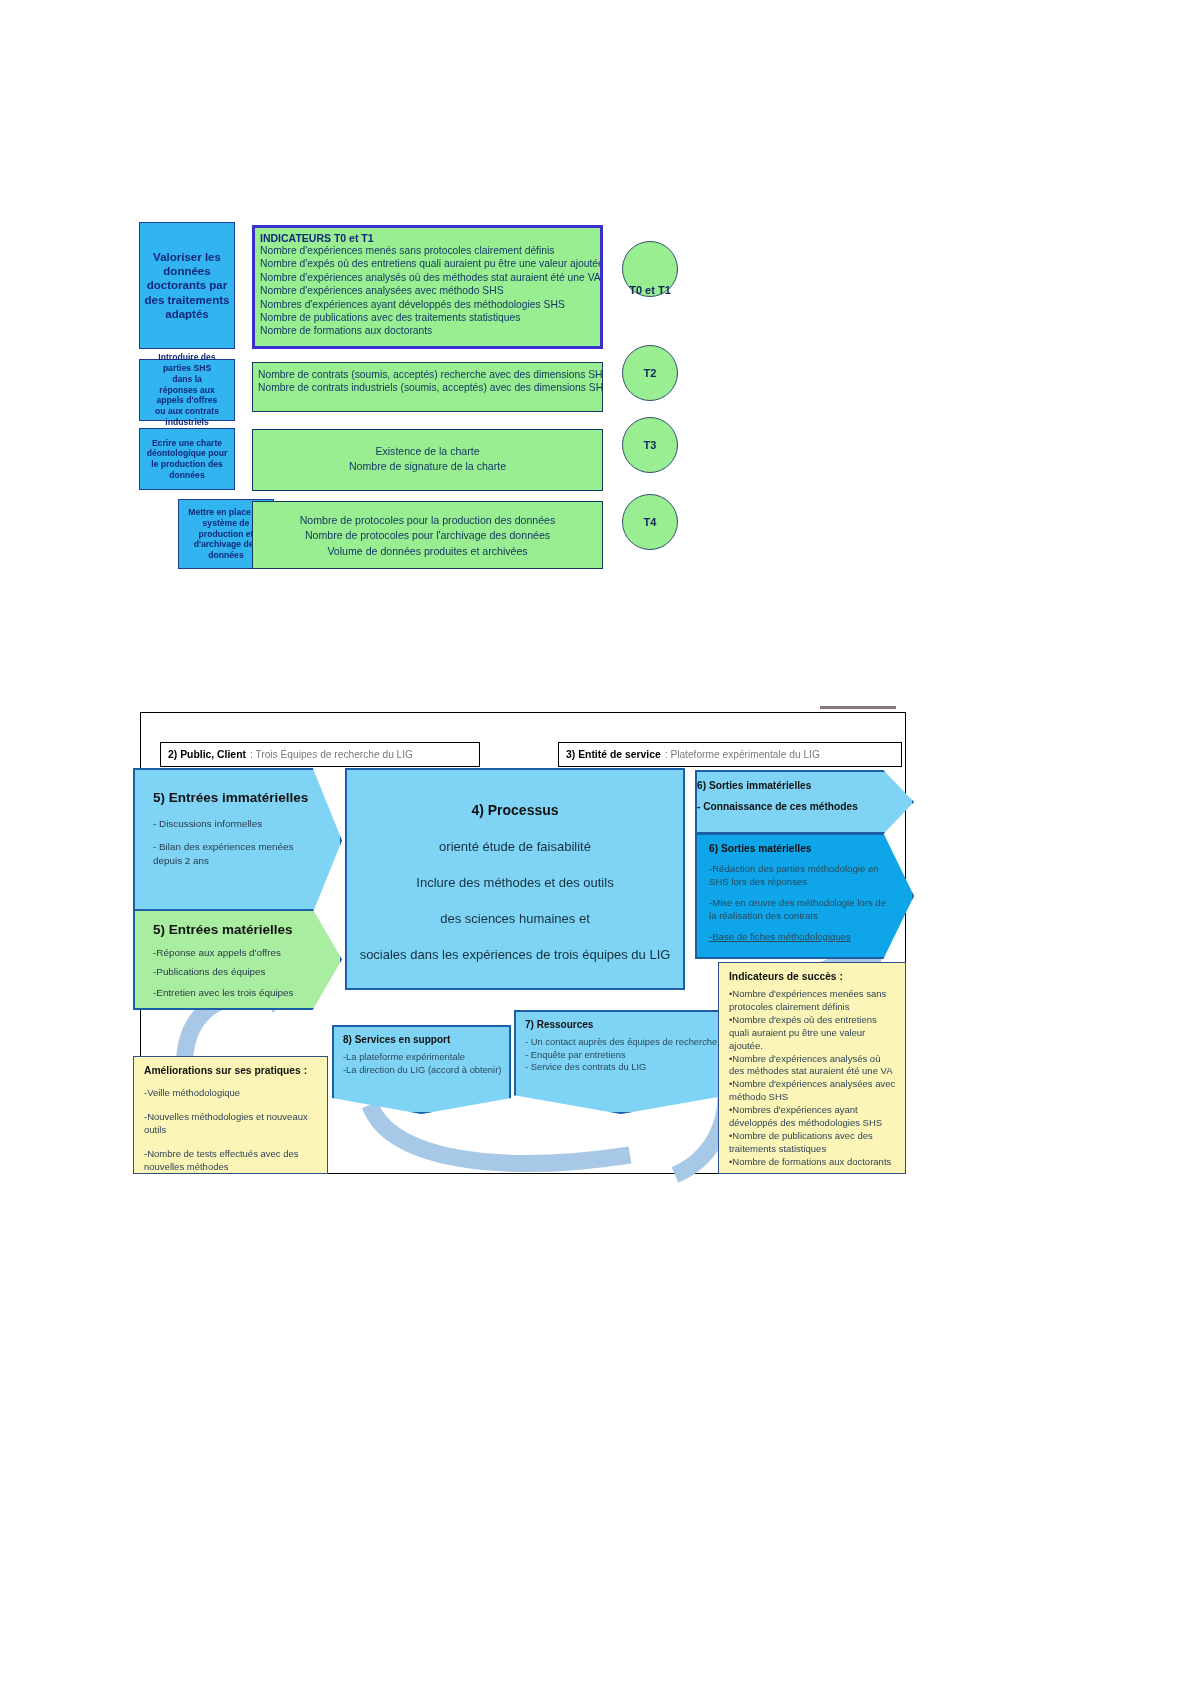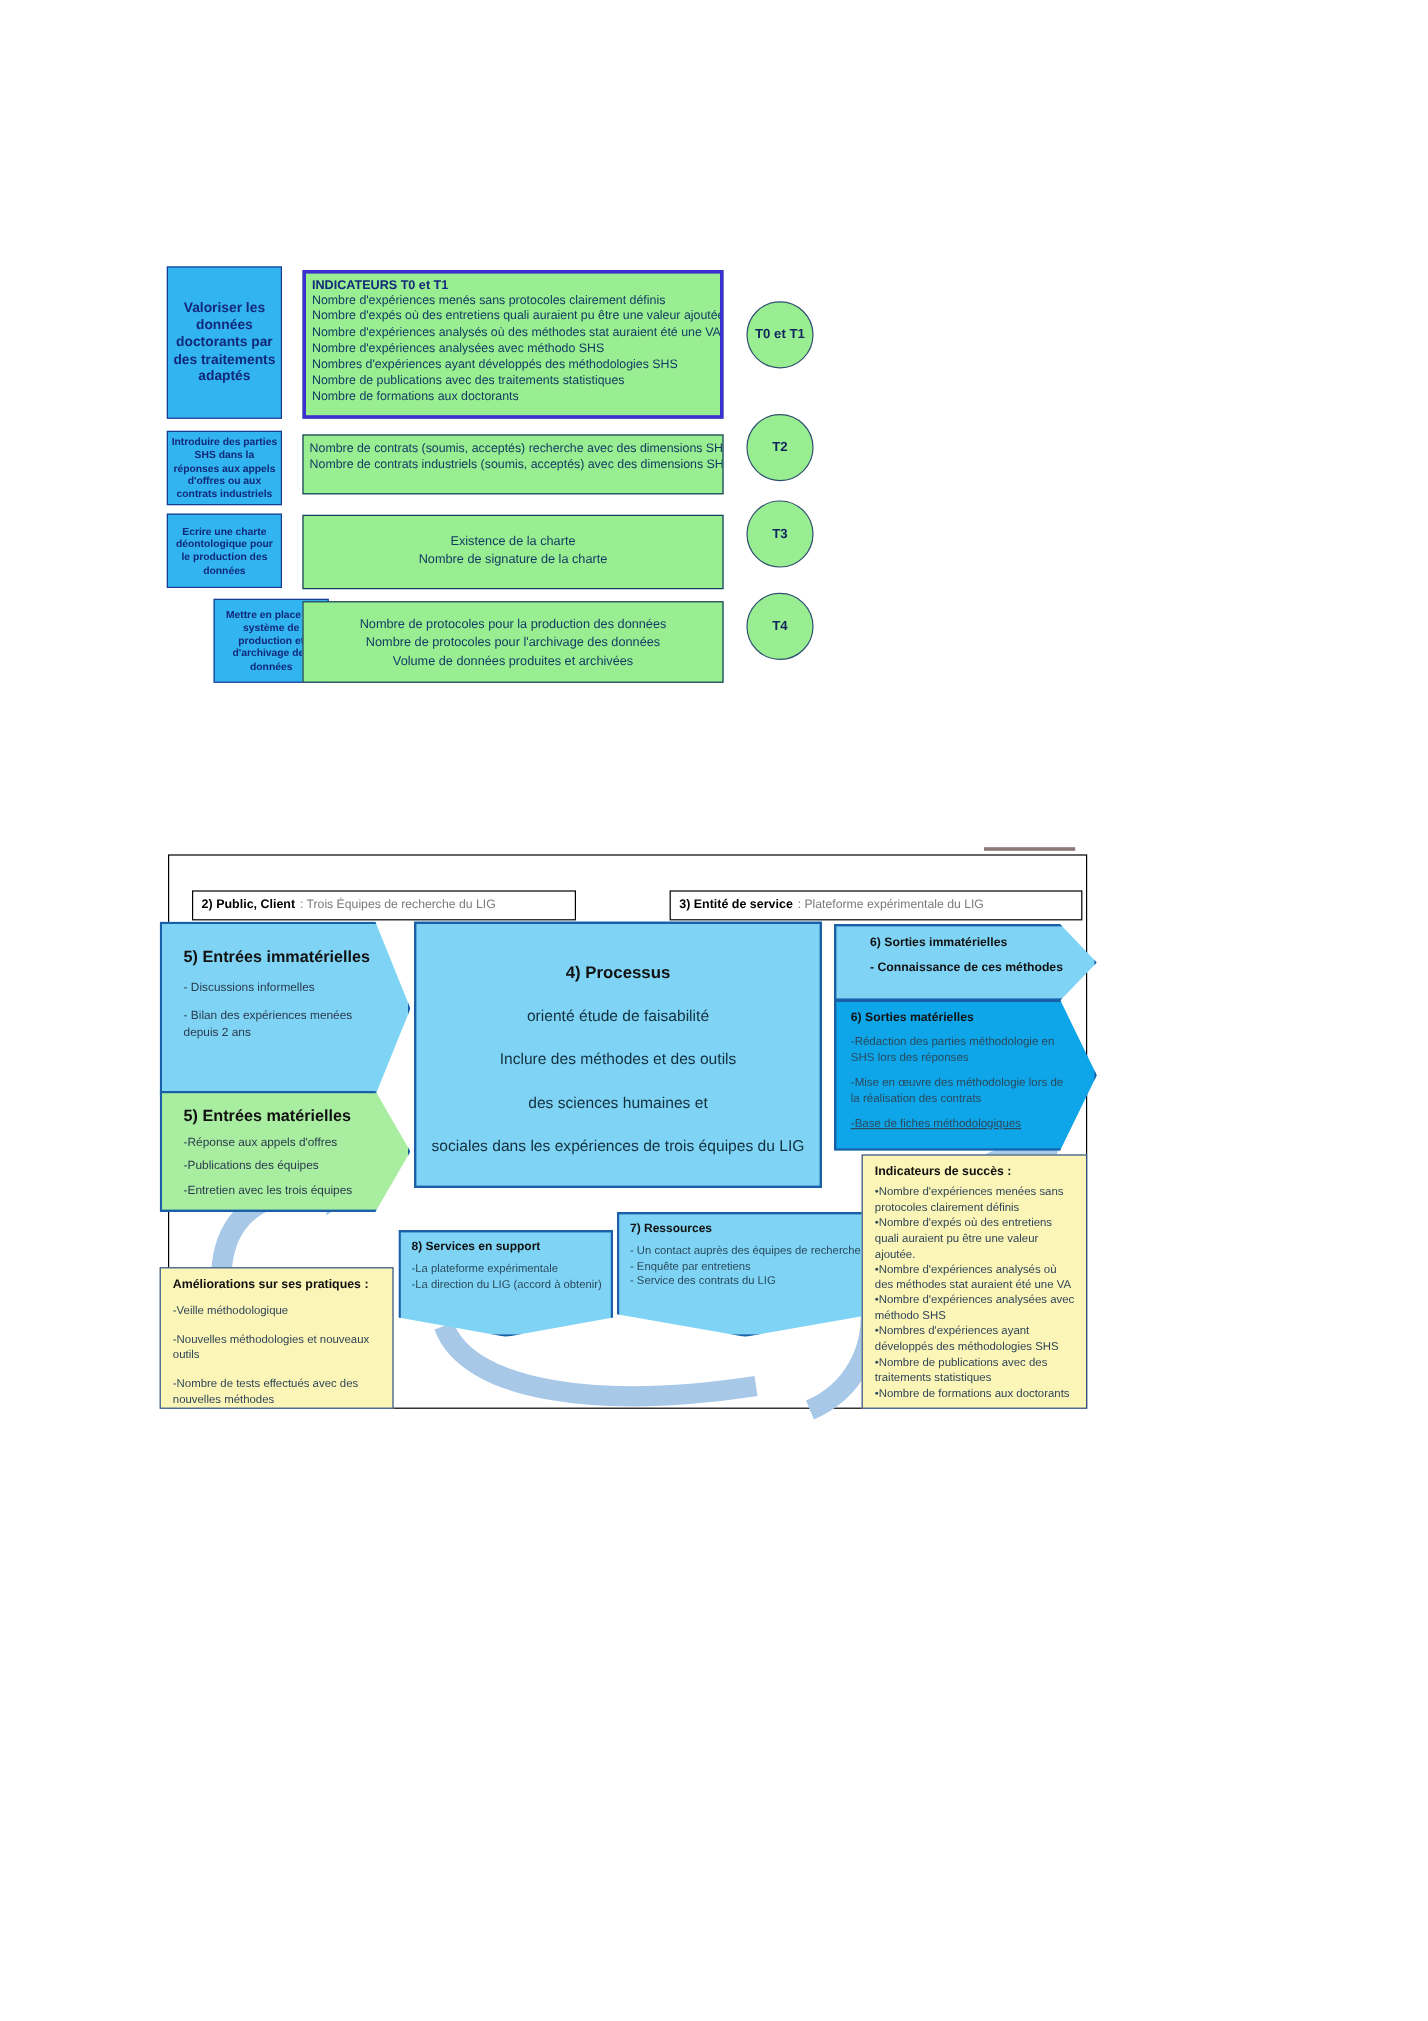--- a/index.html
+++ b/index.html
@@ -64,21 +64,21 @@
 <body>
 
 <div class="page">
 
   <div class="abs" style="left:0;top:0;width:1190px;height:620px;">
 
     <div class="abs obj-box big ctr" style="left:139px;top:222px;width:96px;height:127px;padding:4px;">
       <span>Valoriser les données doctorants par des traitements adaptés</span>
     </div>
 
-    <div class="abs obj-box small ctr" style="left:139px;top:359px;width:96px;height:62px;padding:3px;">
+    <div class="abs obj-box small ctr" style="left:139px;top:359px;width:96px;height:62px;padding:14px;">
       <span>Introduire des parties SHS dans la réponses aux appels d'offres ou aux contrats industriels</span>
     </div>
 
     <div class="abs obj-box small ctr" style="left:139px;top:428px;width:96px;height:62px;padding:3px;">
       <span>Ecrire une charte déontologique pour le production des données</span>
     </div>
 
     <div class="abs obj-box small ctr" style="left:139px;top:499px;width:96px;height:70px;padding:3px;margin-left:39px;">
       <span>Mettre en place un système de production et d'archivage des données</span>
     </div>
@@ -103,21 +103,21 @@
       <div class="ind-centered">Existence de la charte</div>
       <div class="ind-centered">Nombre de signature de la charte</div>
     </div>
 
     <div class="abs ind-box" style="left:252px;top:501px;width:351px;height:68px;padding-top:11px;">
       <div class="ind-centered">Nombre de protocoles pour la production des données</div>
       <div class="ind-centered">Nombre de protocoles pour  l'archivage des données</div>
       <div class="ind-centered">Volume  de données produites et archivées</div>
     </div>
 
-    <div class="abs tcircle ctr" style="left:622px;top:251px;">
+    <div class="abs tcircle ctr" style="left:622px;top:241px;align-items:flex-end;">
       <span>T0 et T1</span>
     </div>
     <div class="abs tcircle ctr" style="left:622px;top:345px;">
       <span>T2</span>
     </div>
     <div class="abs tcircle ctr" style="left:622px;top:417px;">
       <span>T3</span>
     </div>
     <div class="abs tcircle ctr" style="left:622px;top:494px;">
       <span>T4</span>
@@ -174,21 +174,21 @@
 
     <div class="abs proc" style="left:345px;top:768px;width:340px;height:222px;padding-top:32px;">
       <div class="proc-title">4) Processus</div>
       <div class="proc-line" style="margin-top:21px;">orienté étude de faisabilité</div>
       <div class="proc-line" style="margin-top:21px;">Inclure des méthodes et des outils</div>
       <div class="proc-line" style="margin-top:21px;">des sciences humaines et</div>
       <div class="proc-line" style="margin-top:21px;">sociales dans les expériences de trois équipes du LIG</div>
     </div>
 
     <div class="hexo hexR" style="left:695px;top:770px;width:215px;height:60px;">
-      <div style="padding:8px 0 0 28px;">
+      <div style="padding:8px 0 0 0;">
         <div class="r-title">6) Sorties immatérielles</div>
         <div class="r-title" style="margin-top:10px;">- Connaissance de ces méthodes</div>
       </div>
     </div>
 
     <div class="hexo hexR green" style="left:695px;top:833px;width:215px;height:122px;">
       <div style="padding:8px 0 0 12px;">
         <div class="r-title">6) Sorties matérielles</div>
         <div class="r-item" style="margin-top:9px;width:178px;">-Rédaction des parties méthodologie en SHS  lors des réponses</div>
         <div class="r-item" style="margin-top:8px;width:178px;">-Mise en œuvre des méthodologie lors de la réalisation des contrats</div>

